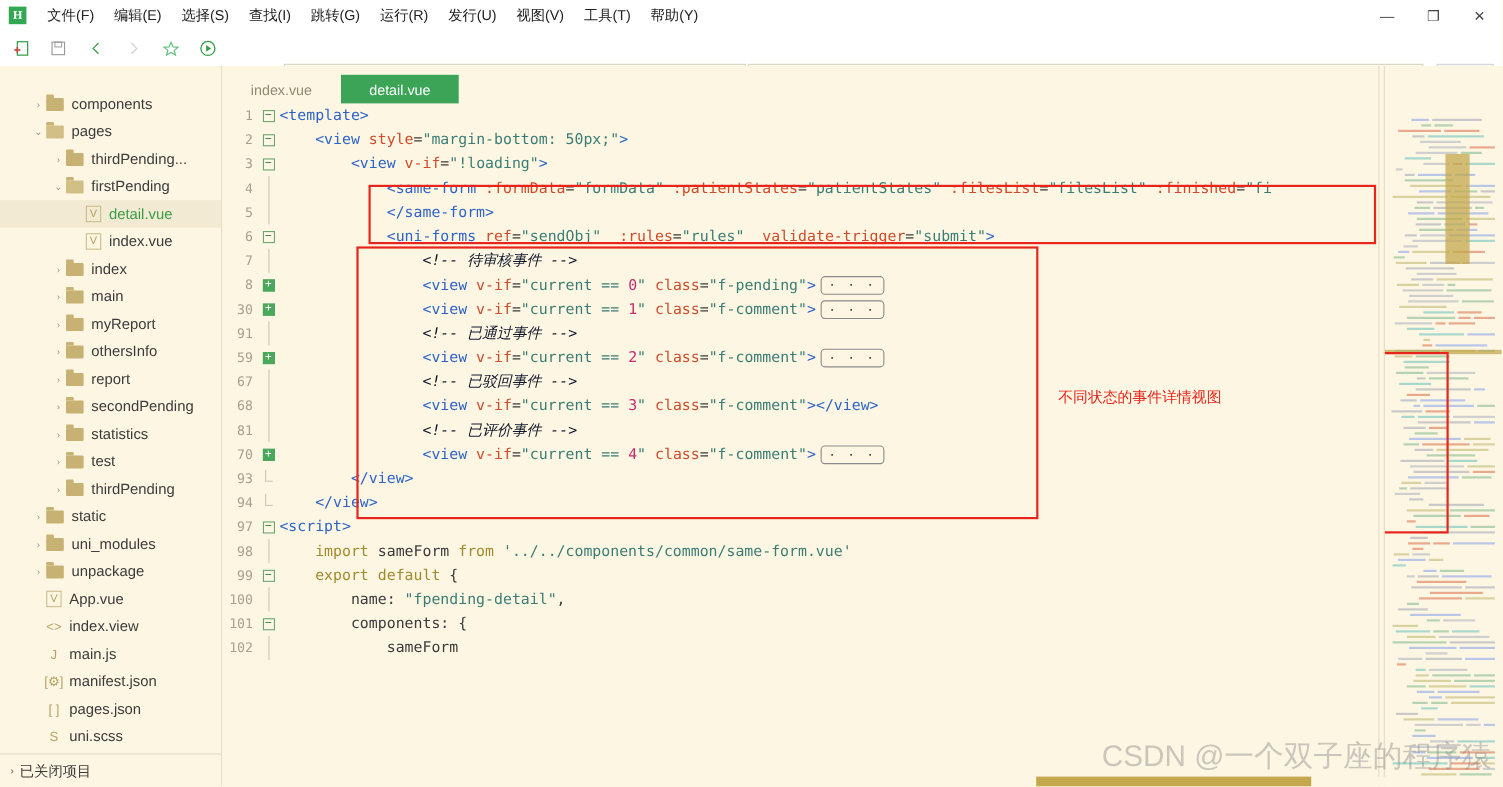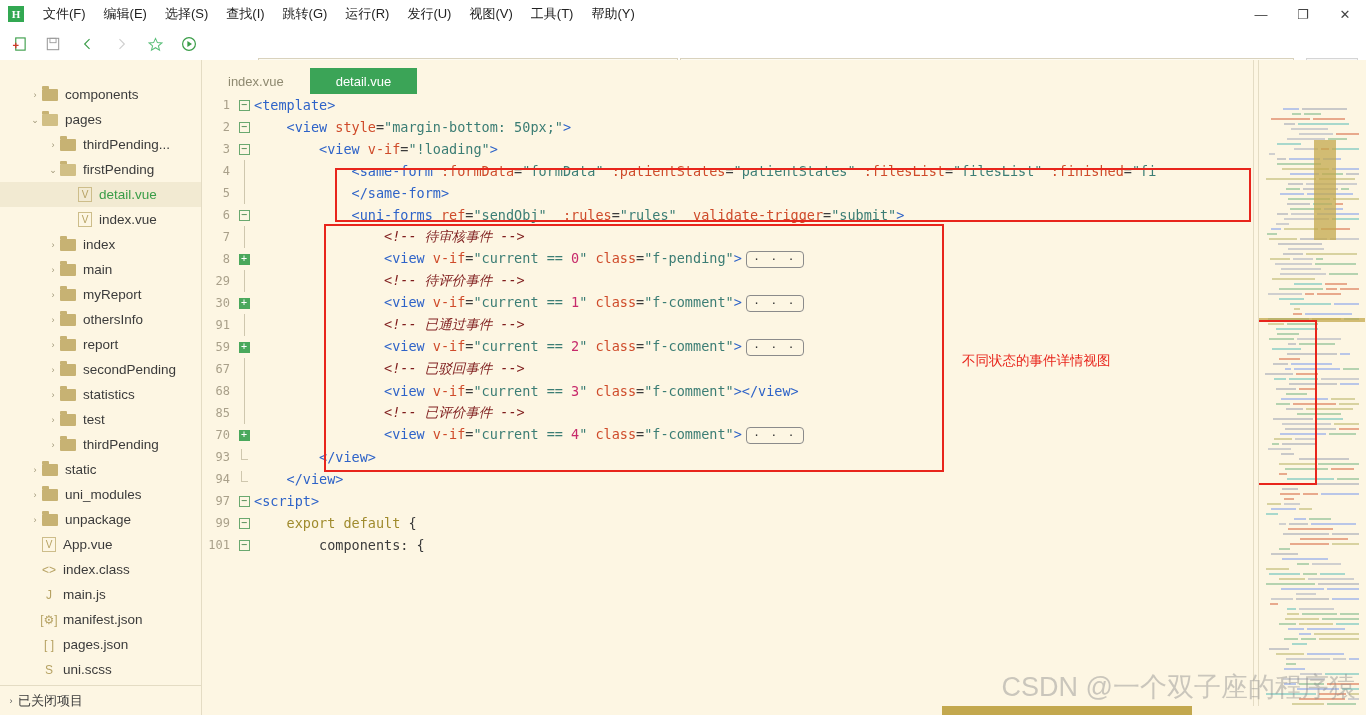--- a/index.html
+++ b/index.html
@@ -162,21 +162,21 @@
   .fold .corner {
     width: 7px; height: 11px; border-left: 1px solid #cfc7ae; border-bottom: 1px solid #cfc7ae;
     margin-bottom: 5px;
   }
   .code { padding-left: 2px; }
 
   
   .t-tag   { color: #2e63c8; }
   .t-attr  { color: #cf4b2a; }
   .t-str   { color: #3b7d74; }
-  .t-cmt   { color: #7f1d1d; font-style: italic; }
+  .t-cmt   { color: #0f172a; font-style: italic; }
   .t-plain { color: #3b3b3b; }
   .t-kw    { color: #a08b2d; }
   .t-num   { color: #c72a6b; }
 
   .ellipsis-btn {
     display: inline-flex; align-items: center; justify-content: center;
     width: 58px; height: 17px; border: 1px solid #8b8b8b; border-radius: 4px;
     background: #fdf6e3; color: #333; font-size: 11px; letter-spacing: 2px;
     vertical-align: middle; margin-left: 4px; line-height: 1;
     font-family: "DejaVu Sans Mono", monospace;
@@ -396,21 +396,21 @@
           <span class="lbl">unpackage</span>
         </div>
         <div class="tree-row" style="padding-left: 28px;">
           <span class="arrow"></span>
           <span class="file-ic">V</span>
           <span class="lbl">App.vue</span>
         </div>
         <div class="tree-row" style="padding-left: 28px;">
           <span class="arrow"></span>
           <span class="file-ic noborder">&lt;&gt;</span>
-          <span class="lbl">index.class</span>
+          <span class="lbl">index.view</span>
         </div>
         <div class="tree-row" style="padding-left: 28px;">
           <span class="arrow"></span>
           <span class="file-ic noborder">J</span>
           <span class="lbl">main.js</span>
         </div>
         <div class="tree-row" style="padding-left: 28px;">
           <span class="arrow"></span>
           <span class="file-ic noborder">[⚙]</span>
           <span class="lbl">manifest.json</span>
@@ -440,33 +440,35 @@
 
     <div class="code-area" id="code-area">
         <div class="line"><div class="gutter">1</div><div class="fold"><span class="box">−</span></div><div class="code"><span class="t-tag">&lt;template&gt;</span></div></div>
         <div class="line"><div class="gutter">2</div><div class="fold"><span class="box">−</span></div><div class="code">    <span class="t-tag">&lt;view </span><span class="t-attr">style</span><span class="t-plain">=</span><span class="t-str">"margin-bottom: 50px;"</span><span class="t-tag">&gt;</span></div></div>
         <div class="line"><div class="gutter">3</div><div class="fold"><span class="box">−</span></div><div class="code">        <span class="t-tag">&lt;view </span><span class="t-attr">v-if</span><span class="t-plain">=</span><span class="t-str">"!loading"</span><span class="t-tag">&gt;</span></div></div>
         <div class="line"><div class="gutter">4</div><div class="fold"><span class="bar"></span></div><div class="code">            <span class="t-tag">&lt;same-form </span><span class="t-attr">:formData</span><span class="t-plain">=</span><span class="t-str">"formData"</span><span class="t-plain"> </span><span class="t-attr">:patientStates</span><span class="t-plain">=</span><span class="t-str">"patientStates"</span><span class="t-plain"> </span><span class="t-attr">:filesList</span><span class="t-plain">=</span><span class="t-str">"filesList"</span><span class="t-plain"> </span><span class="t-attr">:finished</span><span class="t-plain">=</span><span class="t-str">"fi</span></div></div>
         <div class="line"><div class="gutter">5</div><div class="fold"><span class="bar"></span></div><div class="code">            <span class="t-tag">&lt;/same-form&gt;</span></div></div>
         <div class="line"><div class="gutter">6</div><div class="fold"><span class="box">−</span></div><div class="code">            <span class="t-tag">&lt;uni-forms </span><span class="t-attr">ref</span><span class="t-plain">=</span><span class="t-str">"sendObj"</span><span class="t-plain">  </span><span class="t-attr">:rules</span><span class="t-plain">=</span><span class="t-str">"rules"</span><span class="t-plain">  </span><span class="t-attr">validate-trigger</span><span class="t-plain">=</span><span class="t-str">"submit"</span><span class="t-tag">&gt;</span></div></div>
         <div class="line"><div class="gutter">7</div><div class="fold"><span class="bar"></span></div><div class="code">                <span class="t-cmt">&lt;!-- 待审核事件 --&gt;</span></div></div>
         <div class="line"><div class="gutter">8</div><div class="fold"><span class="box plus">+</span></div><div class="code">                <span class="t-tag">&lt;view </span><span class="t-attr">v-if</span><span class="t-plain">=</span><span class="t-str">"current == </span><span class="t-num">0</span><span class="t-str">"</span><span class="t-plain"> </span><span class="t-attr">class</span><span class="t-plain">=</span><span class="t-str">"f-pending"</span><span class="t-tag">&gt;</span><span class="ellipsis-btn">· · ·</span></div></div>
-        <div class="line"><div class="gutter">29</div><div class="fold"><span class="bar"></span></div><div class="code">                <span class="t-cmt">&lt;!-- 待评价事件 --&gt;</span></div></div>
         <div class="line"><div class="gutter">30</div><div class="fold"><span class="box plus">+</span></div><div class="code">                <span class="t-tag">&lt;view </span><span class="t-attr">v-if</span><span class="t-plain">=</span><span class="t-str">"current == </span><span class="t-num">1</span><span class="t-str">"</span><span class="t-plain"> </span><span class="t-attr">class</span><span class="t-plain">=</span><span class="t-str">"f-comment"</span><span class="t-tag">&gt;</span><span class="ellipsis-btn">· · ·</span></div></div>
         <div class="line"><div class="gutter">91</div><div class="fold"><span class="bar"></span></div><div class="code">                <span class="t-cmt">&lt;!-- 已通过事件 --&gt;</span></div></div>
         <div class="line"><div class="gutter">59</div><div class="fold"><span class="box plus">+</span></div><div class="code">                <span class="t-tag">&lt;view </span><span class="t-attr">v-if</span><span class="t-plain">=</span><span class="t-str">"current == </span><span class="t-num">2</span><span class="t-str">"</span><span class="t-plain"> </span><span class="t-attr">class</span><span class="t-plain">=</span><span class="t-str">"f-comment"</span><span class="t-tag">&gt;</span><span class="ellipsis-btn">· · ·</span></div></div>
         <div class="line"><div class="gutter">67</div><div class="fold"><span class="bar"></span></div><div class="code">                <span class="t-cmt">&lt;!-- 已驳回事件 --&gt;</span></div></div>
         <div class="line"><div class="gutter">68</div><div class="fold"><span class="bar"></span></div><div class="code">                <span class="t-tag">&lt;view </span><span class="t-attr">v-if</span><span class="t-plain">=</span><span class="t-str">"current == </span><span class="t-num">3</span><span class="t-str">"</span><span class="t-plain"> </span><span class="t-attr">class</span><span class="t-plain">=</span><span class="t-str">"f-comment"</span><span class="t-tag">&gt;&lt;/view&gt;</span></div></div>
-        <div class="line"><div class="gutter">85</div><div class="fold"><span class="bar"></span></div><div class="code">                <span class="t-cmt">&lt;!-- 已评价事件 --&gt;</span></div></div>
+        <div class="line"><div class="gutter">81</div><div class="fold"><span class="bar"></span></div><div class="code">                <span class="t-cmt">&lt;!-- 已评价事件 --&gt;</span></div></div>
         <div class="line"><div class="gutter">70</div><div class="fold"><span class="box plus">+</span></div><div class="code">                <span class="t-tag">&lt;view </span><span class="t-attr">v-if</span><span class="t-plain">=</span><span class="t-str">"current == </span><span class="t-num">4</span><span class="t-str">"</span><span class="t-plain"> </span><span class="t-attr">class</span><span class="t-plain">=</span><span class="t-str">"f-comment"</span><span class="t-tag">&gt;</span><span class="ellipsis-btn">· · ·</span></div></div>
         <div class="line"><div class="gutter">93</div><div class="fold"><span class="corner"></span></div><div class="code">        <span class="t-tag">&lt;/view&gt;</span></div></div>
         <div class="line"><div class="gutter">94</div><div class="fold"><span class="corner"></span></div><div class="code">    <span class="t-tag">&lt;/view&gt;</span></div></div>
         <div class="line"><div class="gutter">97</div><div class="fold"><span class="box">−</span></div><div class="code"><span class="t-tag">&lt;script&gt;</span></div></div>
+        <div class="line"><div class="gutter">98</div><div class="fold"><span class="bar"></span></div><div class="code">    <span class="t-kw">import</span><span class="t-plain"> sameForm </span><span class="t-kw">from</span><span class="t-plain"> </span><span class="t-str">'../../components/common/same-form.vue'</span></div></div>
         <div class="line"><div class="gutter">99</div><div class="fold"><span class="box">−</span></div><div class="code">    <span class="t-kw">export default</span><span class="t-plain"> {</span></div></div>
+        <div class="line"><div class="gutter">100</div><div class="fold"><span class="bar"></span></div><div class="code">        <span class="t-plain">name: </span><span class="t-str">"fpending-detail"</span><span class="t-plain">,</span></div></div>
         <div class="line"><div class="gutter">101</div><div class="fold"><span class="box">−</span></div><div class="code">        <span class="t-plain">components: {</span></div></div>
+        <div class="line"><div class="gutter">102</div><div class="fold"><span class="bar"></span></div><div class="code">            <span class="t-plain">sameForm</span></div></div>
       </div>
 
     <div class="redbox" style="left:133px; top:108px; width:916px; height:54px;"></div>
     <div class="redbox" style="left:122px; top:164px; width:620px; height:248px;"></div>
 
     <div class="annot" style="left:760px; top:290px;">不同状态的事件详情视图</div>
   </div>
 
   <div class="vsplit"></div>
 

